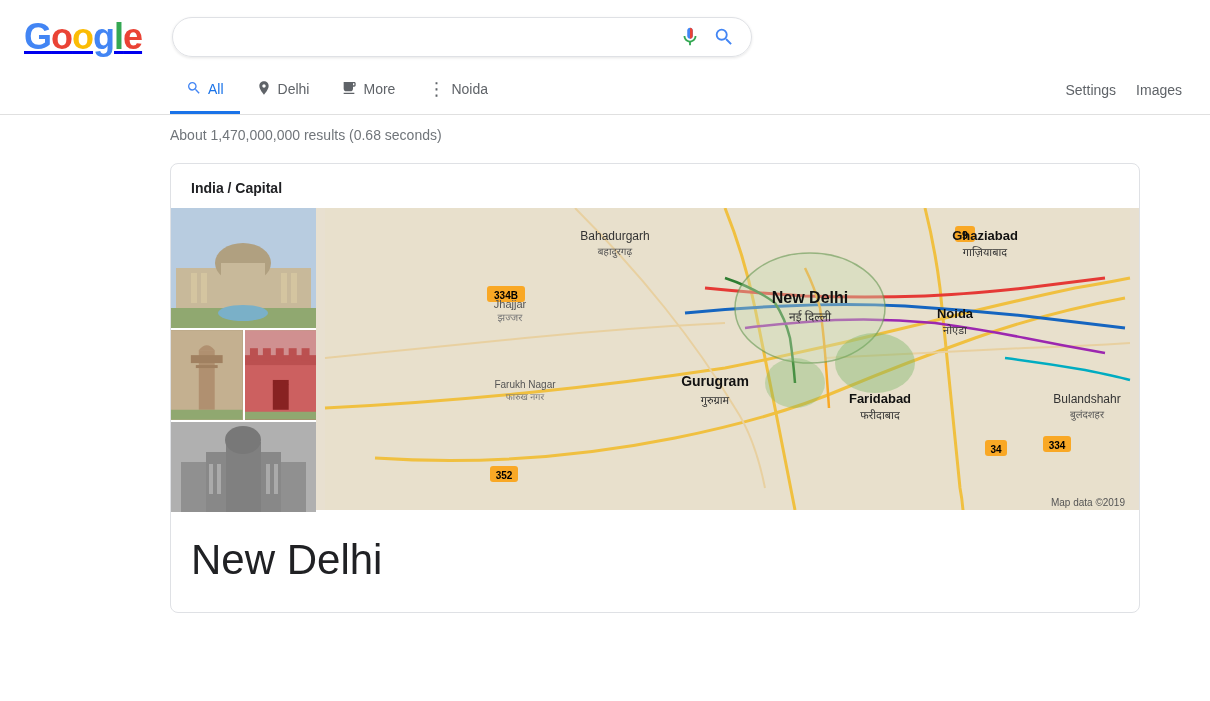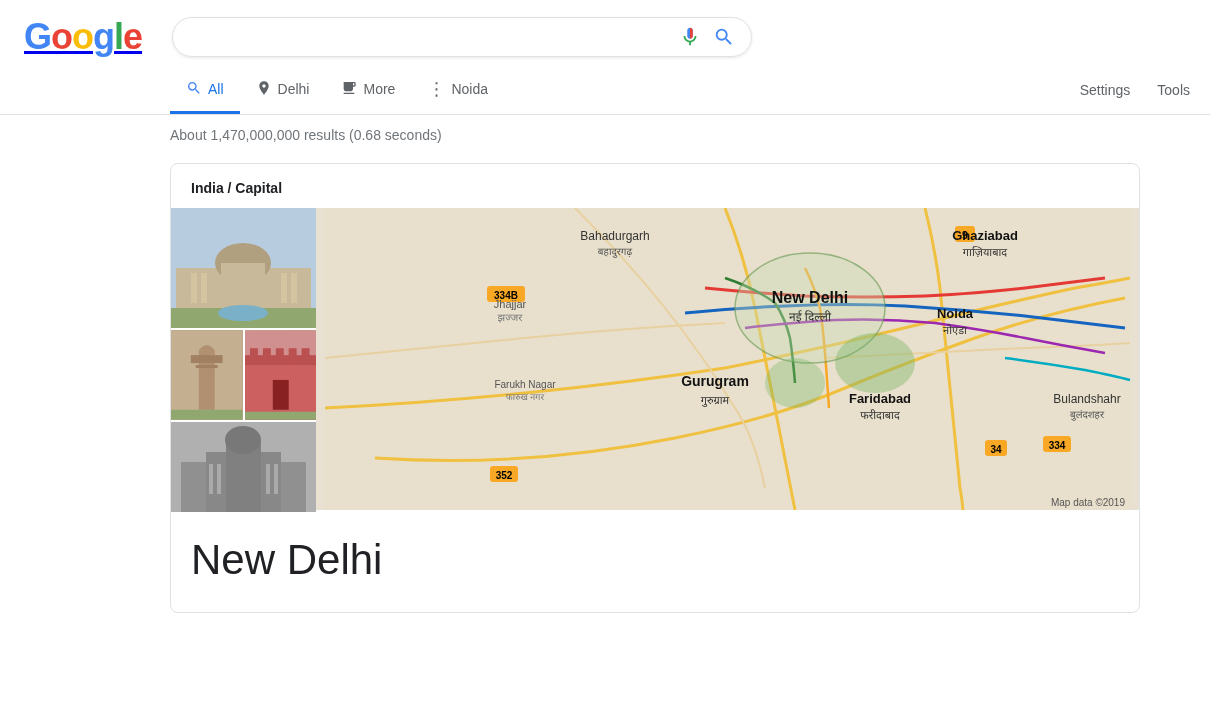--- a/index.html
+++ b/index.html
@@ -80,22 +80,22 @@
       text-decoration: none;
       border-bottom: 3px solid transparent;
       margin-bottom: -1px;
       white-space: nowrap;
     }
     .nav-tab.active { color: #1a73e8; border-bottom: 3px solid #1a73e8; }
     .nav-tab-icon { font-size: 15px; }
     .nav-settings {
       margin-left: auto;
       display: flex;
-      gap: 19px;
-      padding-right: 16px;
+      gap: 12px;
+      padding-right: 24px;
     }
     .nav-settings a {
       font-size: 14px;
       color: #5f6368;
       text-decoration: none;
       cursor: pointer;
       padding: 12px 4px;
     }
 
     
@@ -244,21 +244,21 @@
         </svg>
     </span>
     <span>More</span>
   </a>
   <a class="nav-tab">
     <span class="nav-tab-icon" style="font-size:18px;color:#5f6368">⋮</span>
     <span>Noida</span>
   </a>
   <div class="nav-settings">
     <a>Settings</a>
-    <a>Tools</a>
+    <a>Images</a>
   </div>
 </nav>
 
 <div class="results-info">
   <span>About 1,470,000,000 results (0.68 seconds)</span>
 </div>
 
 <div class="knowledge-card">
 
   <div class="breadcrumb">

